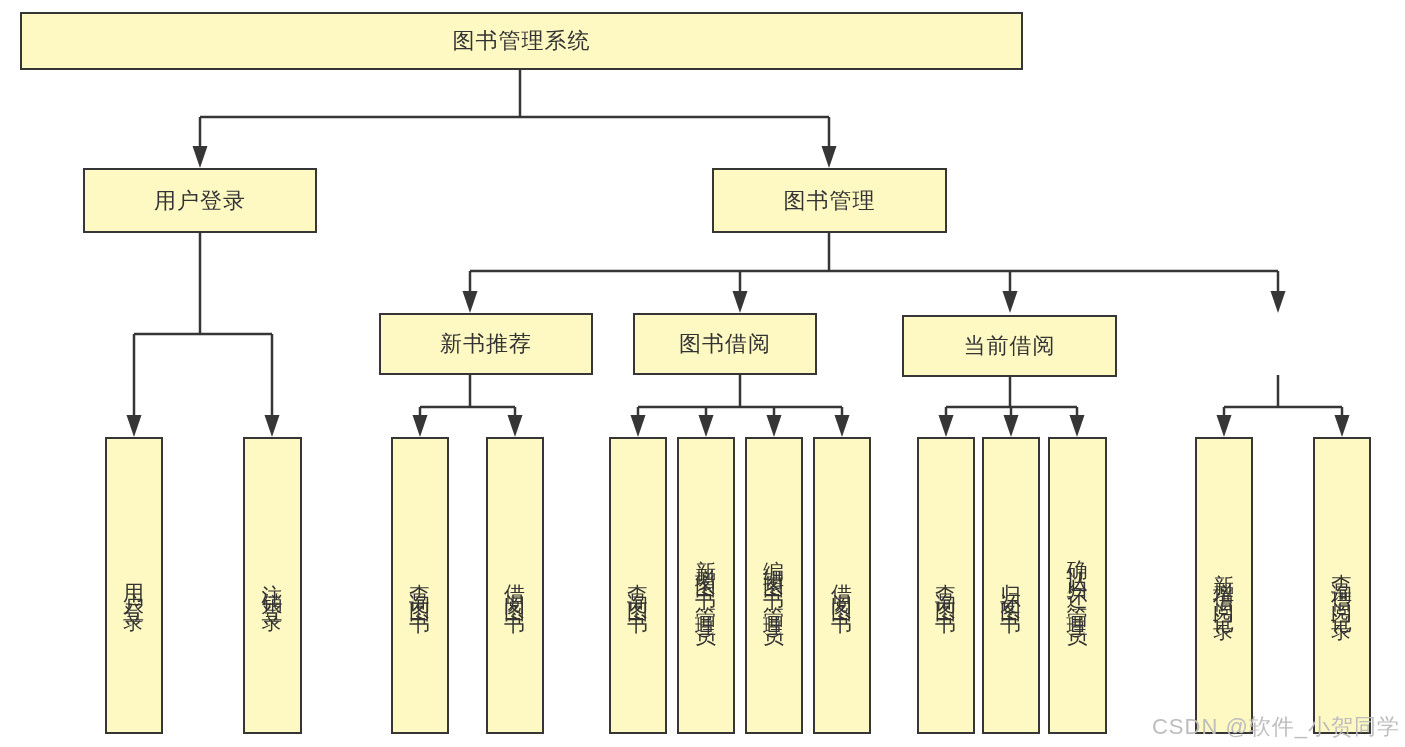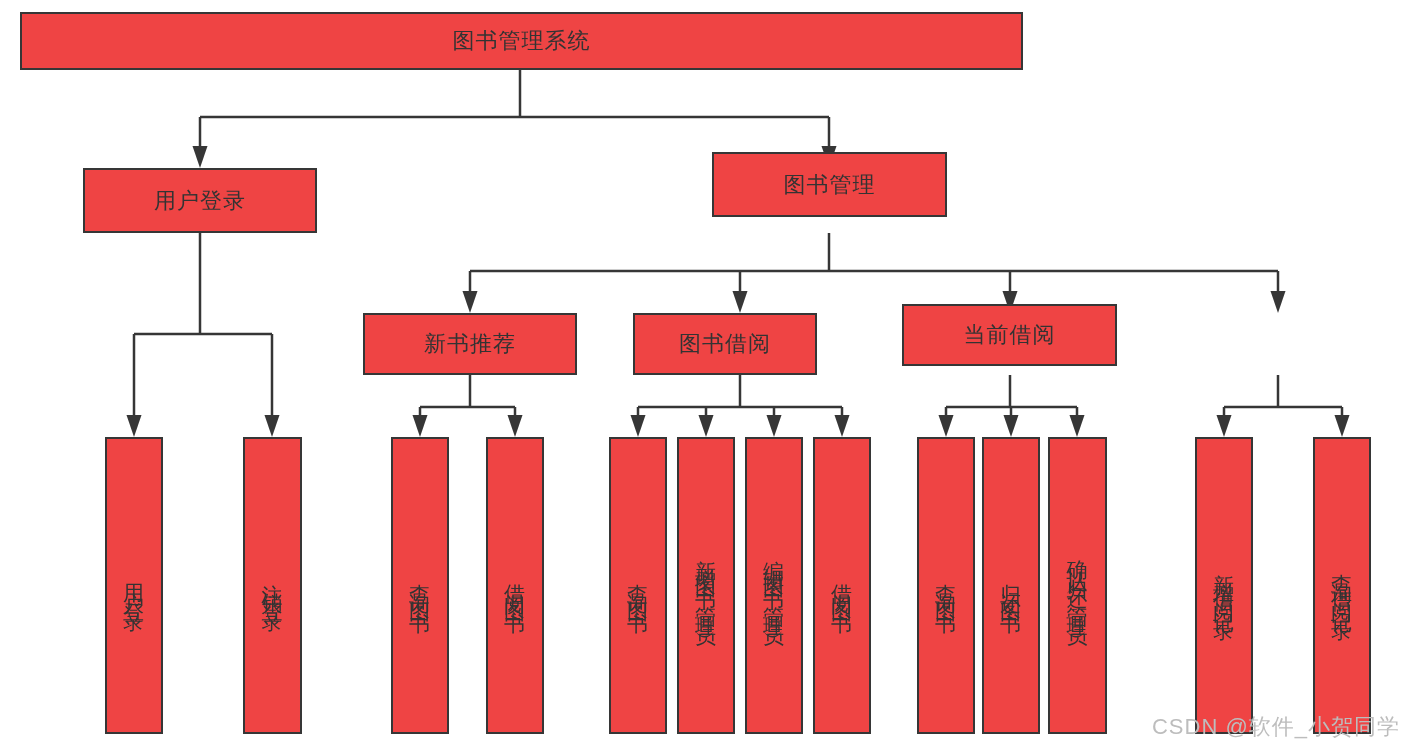--- a/index.html
+++ b/index.html
@@ -15,21 +15,21 @@
     background: #ffffff;
   }
   #connector-layer {
     position: absolute; left: 0; top: 0;
     width: 1405px; height: 747px;
     pointer-events: none;
   }
   .box {
     position: absolute;
     box-sizing: border-box;
-    background: #ef4444;
+    background: #fef9c3;
     border: 2.5px solid #363636;
     color: #333333;
     display: flex;
     align-items: center;
     justify-content: center;
     font-size: 22px;
     letter-spacing: 1px;
     white-space: nowrap;
   }
   .vbox {
@@ -137,25 +137,25 @@
       <polygon points="1069.5,415 1084.5,415 1077,437"></polygon>
 
       <polygon points="1216.5,415 1231.5,415 1224,437"></polygon>
       <polygon points="1334.5,415 1349.5,415 1342,437"></polygon>
     </g>
   </svg>
 
   <div class="box" style="left:20px; top:12px; width:1003px; height:58px;">图书管理系统</div>
 
   <div class="box" style="left:83px; top:168px; width:234px; height:65px;">用户登录</div>
-  <div class="box" style="left:712px; top:152px; width:235px; height:65px;">图书管理</div>
+  <div class="box" style="left:712px; top:168px; width:235px; height:65px;">图书管理</div>
 
-  <div class="box" style="left:363px; top:313px; width:214px; height:62px;">新书推荐</div>
+  <div class="box" style="left:379px; top:313px; width:214px; height:62px;">新书推荐</div>
   <div class="box" style="left:633px; top:313px; width:184px; height:62px;">图书借阅</div>
-  <div class="box" style="left:902px; top:304px; width:215px; height:62px;">当前借阅</div>
+  <div class="box" style="left:902px; top:315px; width:215px; height:62px;">当前借阅</div>
 
   <div class="box vbox" style="left:105px; top:437px; width:58px; height:297px;">用户登录</div>
   <div class="box vbox" style="left:243px; top:437px; width:59px; height:297px;">注销登录</div>
 
   <div class="box vbox" style="left:391px; top:437px; width:58px; height:297px;">查询图书</div>
   <div class="box vbox" style="left:486px; top:437px; width:58px; height:297px;">借阅图书</div>
 
   <div class="box vbox" style="left:609px; top:437px; width:58px; height:297px;">查询图书</div>
   <div class="box vbox" style="left:677px; top:437px; width:58px; height:297px;">新增图书（管理员）</div>
   <div class="box vbox" style="left:745px; top:437px; width:58px; height:297px;">编辑图书（管理员）</div>

